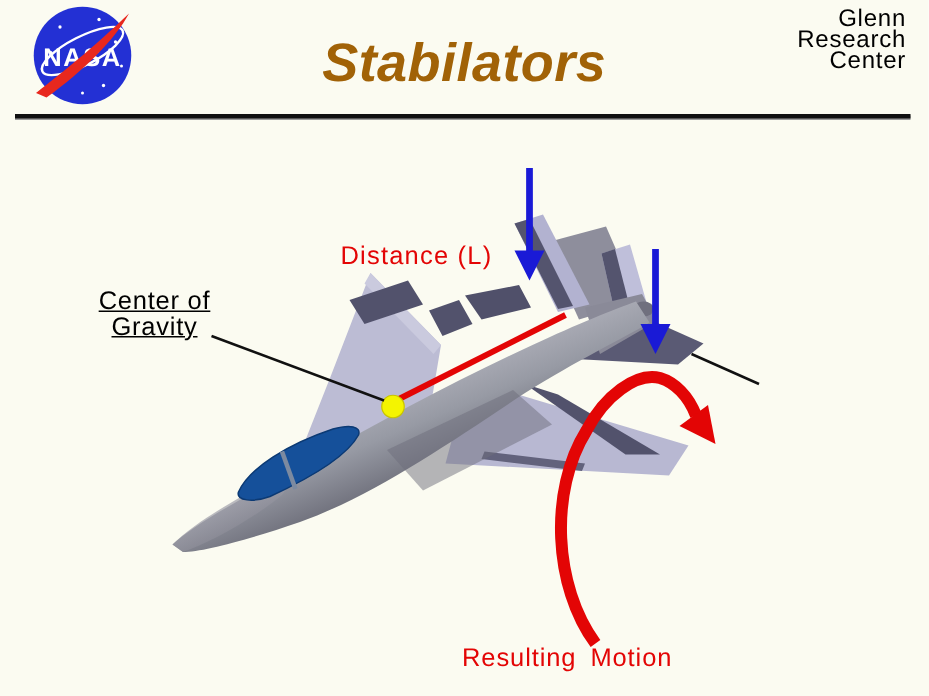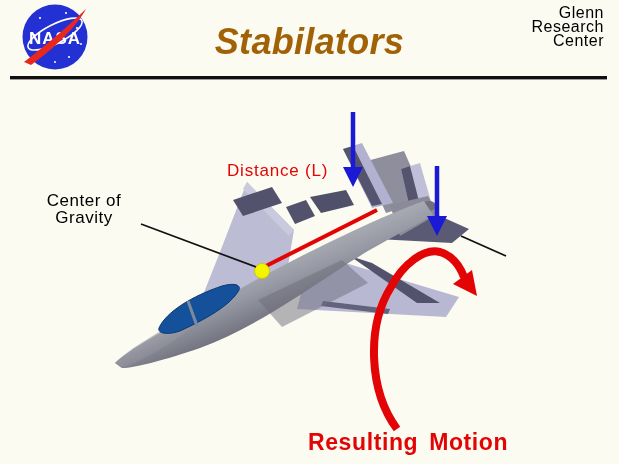--- a/index.html
+++ b/index.html
@@ -17,23 +17,23 @@
   }
   .header-rule{
     position:absolute;left:10px;top:76px;width:597px;height:3px;
     background:#101010;box-shadow:0 1px 0 #9a9a9a;
   }
   .logo-wrap{position:absolute;left:22px;top:4px;width:66px;height:67px;}
   .art{position:absolute;left:0;top:0;z-index:1;}
   .lbl{position:absolute;z-index:2;white-space:nowrap;}
   .lbl-downforce{left:381px;top:110px;font-size:21px;font-weight:bold;color:#1a1ad6;word-spacing:4px;letter-spacing:.6px;}
   .lbl-distance{left:227px;top:161px;font-size:17px;color:#e30505;letter-spacing:.8px;}
-  .lbl-cog{left:28px;top:193px;width:112px;text-align:center;font-size:17px;line-height:16.5px;color:#000;letter-spacing:.5px;}
+  .lbl-cog{left:47px;top:193px;width:112px;text-align:center;font-size:17px;line-height:16.5px;color:#000;letter-spacing:.5px;text-decoration:underline;}
   .lbl-stabilator{left:500px;top:258px;font-size:20px;font-weight:bold;color:#000;letter-spacing:.5px;}
-  .lbl-motion{left:308px;top:429px;font-size:23px;font-weight:bold;color:#e30505;word-spacing:4px;letter-spacing:.6px;}
+  .lbl-motion{left:308px;top:429px;font-size:17px;font-weight:normal;color:#e30505;word-spacing:4px;letter-spacing:.6px;}
 </style>
 </head>
 <body>
 
 <div class="canvas">
 
   <div class="logo-wrap">
     <svg width="66" height="67" viewBox="0 0 66 67">
       <circle cx="33" cy="33" r="32.5" fill="#2330d4"></circle>
       <g fill="#ffffff">

